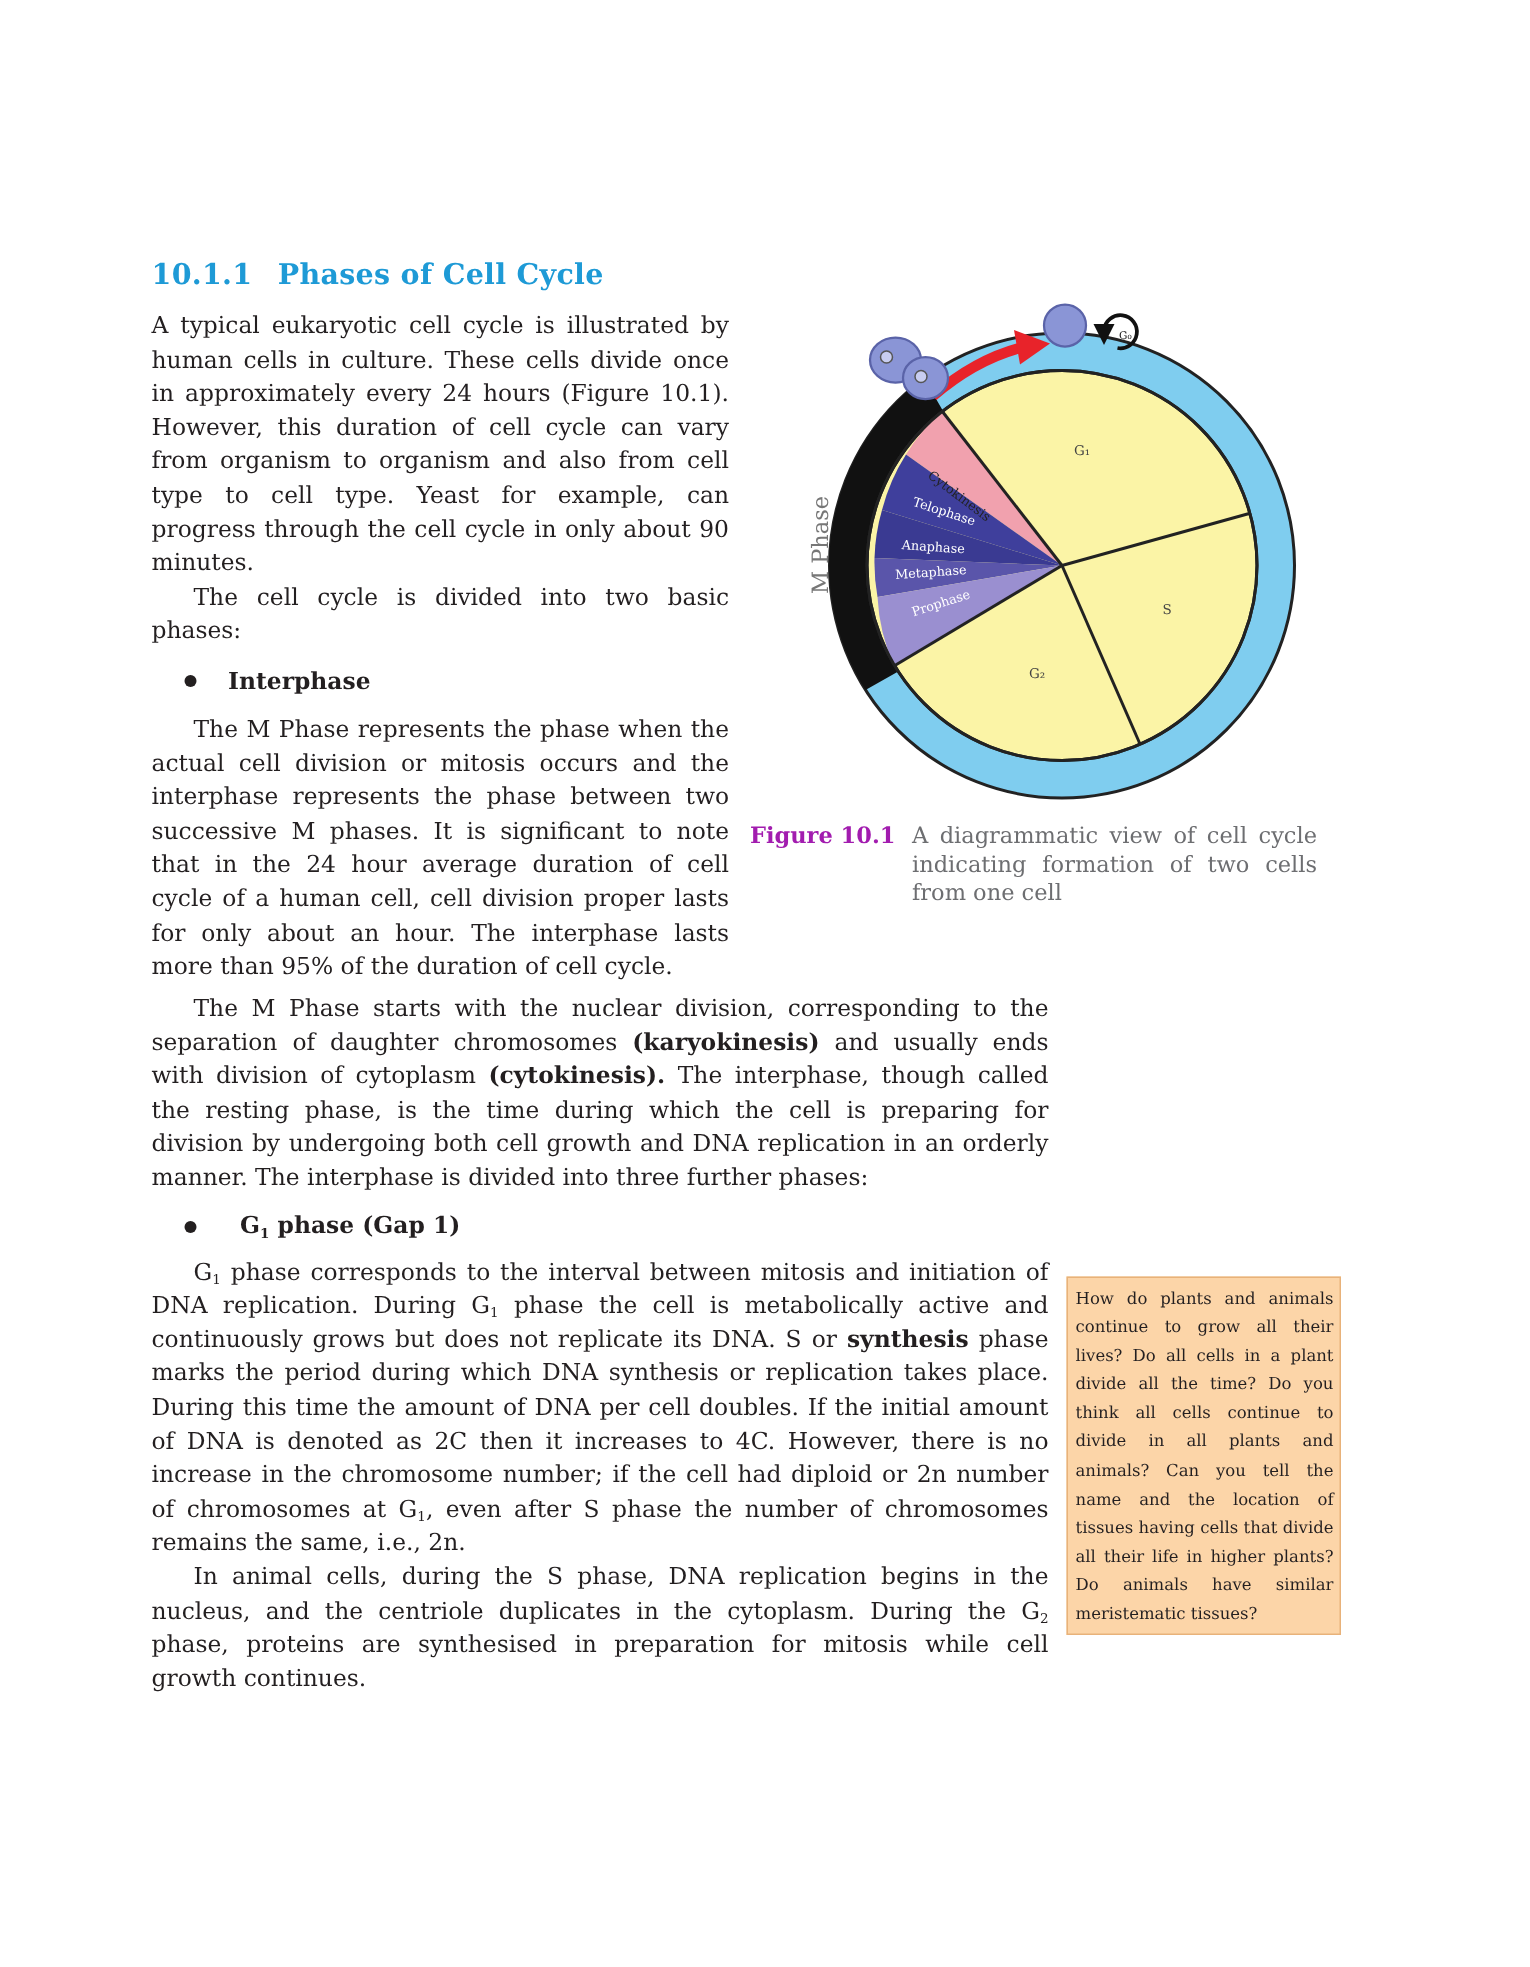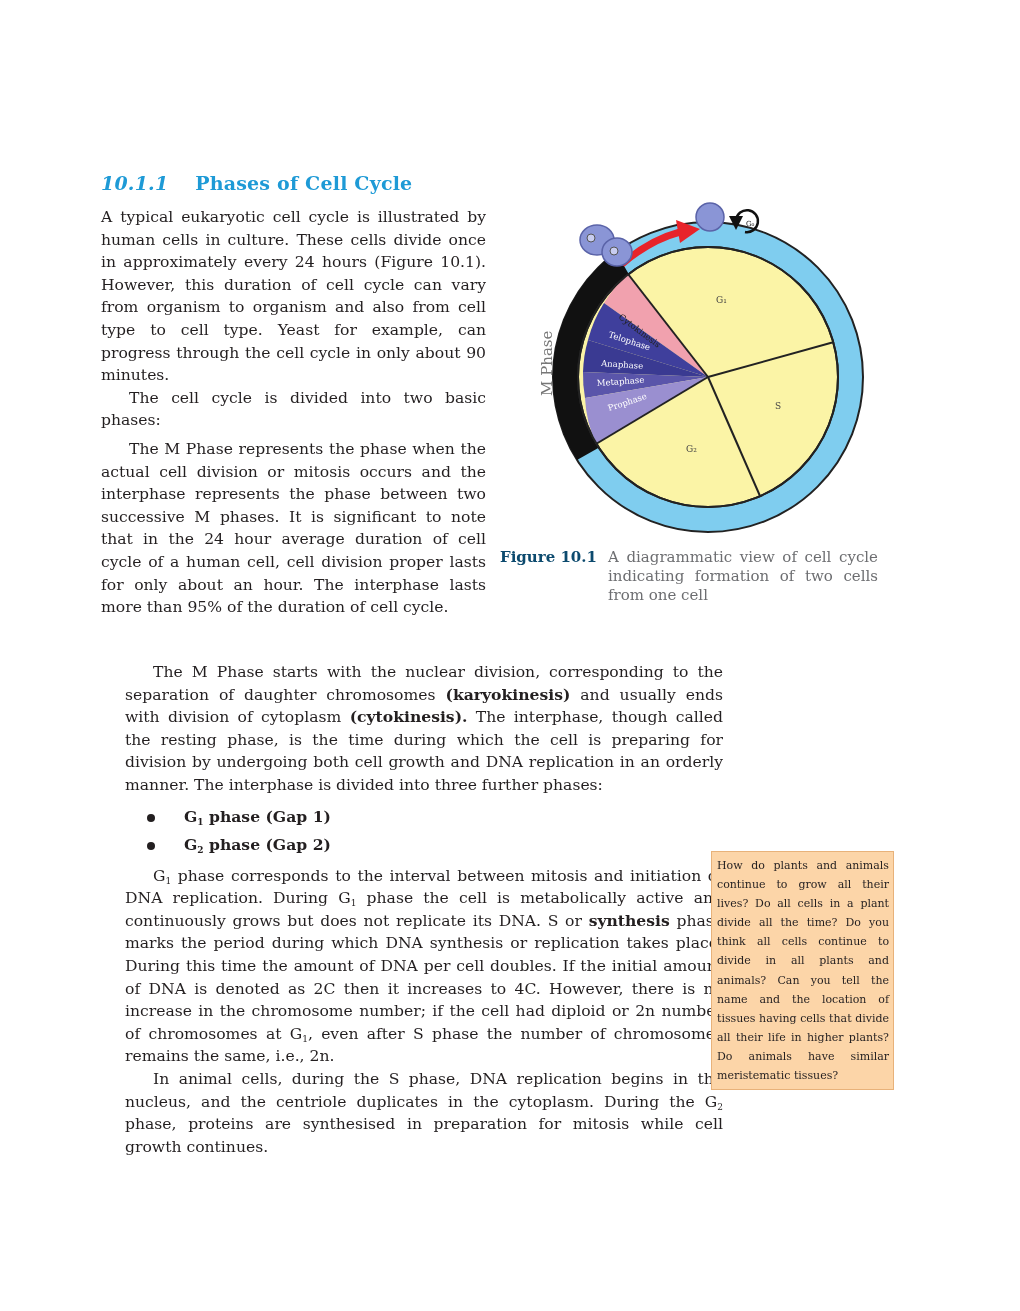--- a/index.html
+++ b/index.html
@@ -1,54 +1,55 @@
 <!DOCTYPE html>
 <html><head>
 <meta charset="utf-8">
 <style>
   html, body { margin: 0; padding: 0; background: #ffffff; }
   body { width: 1020px; height: 1311px; position: relative; overflow: hidden;
          font-family: "DejaVu Serif", "Liberation Serif", serif; color: #231f20; }
   .heading { position: absolute; left: 101px; top: 172px; font-size: 19px; font-weight: bold;
              color: #1e9ad6; letter-spacing: 0.2px; margin: 0; white-space: nowrap; }
-  .heading .num { margin-right: 20px; font-style: italic; }
+  .heading .num { margin-right: 10px; }
   .col { position: absolute; font-size: 15.6px; line-height: 22.6px; text-align: justify; }
   .col p { margin: 0; }
   .indent { text-indent: 28px; }
   .col-narrow { left: 101px; top: 206px; width: 385px; }
-  .col-wide { left: 101px; top: 661px; width: 598px; margin-left: 24px; }
+  .col-wide { left: 101px; top: 661px; width: 598px; }
   ul.bul { list-style: none; margin: 6px 0 6px 0; padding: 0; }
   ul.bul li { position: relative; padding-left: 51px; font-weight: bold; line-height: 31px; font-size: 15.6px; }
   ul.bul li::before { content: ""; position: absolute; left: 22px; top: 12px; width: 8px; height: 8px;
                        border-radius: 50%; background: #231f20; }
   ul.bul2 li { padding-left: 59px; line-height: 28px; }
   ul.bul2 li::before { left: 22px; top: 11px; }
   b.kw { font-weight: bold; }
   sub { font-size: 9px; vertical-align: -3px; line-height: 0; }
   .figure { position: absolute; left: 520px; top: 200px; width: 360px; height: 340px; }
   .caption { position: absolute; left: 500px; top: 548px; width: 382px; font-size: 15px;
              line-height: 19px; color: #6d6e71; }
-  .caption .lbl { font-weight: bold; color: #0c4a6e; display: inline-block; width: 108px; vertical-align: top; }
+  .caption .lbl { font-weight: bold; color: #a21caf; display: inline-block; width: 108px; vertical-align: top; }
   .caption .txt { display: inline-block; width: 270px; vertical-align: top; text-align: justify; }
   .sidebox { position: absolute; left: 711px; top: 851px; width: 172px; padding: 4px 4px 4px 5px;
              background: #fcd5a8; border: 1px solid #e8b27a; font-size: 11px; line-height: 19.1px;
              text-align: justify; color: #231f20; }
 </style>
 </head>
 <body>
 
 <h2 class="heading">
   <span class="num">10.1.1</span>
   <span>Phases of Cell Cycle</span>
 </h2>
 
 <div class="col col-narrow">
   <p>A typical eukaryotic cell cycle is illustrated by human cells in culture. These cells divide once in approximately every 24 hours (Figure 10.1). However, this duration of cell cycle can vary from organism to organism and also from cell type to cell type. Yeast for example, can progress through the cell cycle in only about 90 minutes.</p>
   <p class="indent">The cell cycle is divided into two basic phases:</p>
   <ul class="bul">
+    <li>Interphase</li>
   </ul>
   <p class="indent">The M Phase represents the phase when the actual cell division or mitosis occurs and the interphase represents the phase between two successive M phases. It is significant to note that in the 24 hour average duration of cell cycle of a human cell, cell division proper lasts for only about an hour. The interphase lasts more than 95% of the duration of cell cycle.</p>
 </div>
 
 <div class="figure">
   <svg width="360" height="340" viewBox="520 200 360 340" xmlns="http://www.w3.org/2000/svg">
 
     <circle cx="708" cy="377" r="155" fill="#7fcdef" stroke="#222" stroke-width="2"></circle>
 
     <path d="M 616 252 A 155 155 0 0 0 577 460 L 600 447 A 130 130 0 0 1 631 278 Z" fill="#111"></path>
@@ -93,19 +94,18 @@
 </div>
 
 <div class="caption">
   <span class="lbl">Figure 10.1</span><span class="txt">A diagrammatic view of cell cycle indicating formation of two cells from one cell</span>
 </div>
 
 <div class="col col-wide">
   <p class="indent"><span>The M Phase starts with the nuclear division, corresponding to the separation of daughter chromosomes </span><b class="kw">(karyokinesis)</b><span> and usually ends with division of cytoplasm </span><b class="kw">(cytokinesis).</b><span> The interphase, though  called the resting phase,  is the time during which the cell is preparing for division by undergoing both cell growth and DNA replication in an orderly manner. The interphase is divided into three further phases:</span></p>
   <ul class="bul bul2">
     <li><span>G</span><sub>1</sub><span> phase (Gap 1)</span></li>
-    <li><span>G</span><sub>2</sub><span> phase (Gap 2)</span></li>
   </ul>
   <p class="indent"><span>G</span><sub>1</sub><span> phase corresponds to the interval between mitosis and initiation of DNA replication. During G</span><sub>1</sub><span> phase the cell is metabolically active and continuously grows but does not replicate its DNA. S or </span><b class="kw">synthesis</b><span> phase marks the period during which DNA synthesis or replication takes place. During this time the amount of DNA per cell doubles. If the initial amount of DNA is denoted as 2C then it increases to 4C. However, there is no increase in the chromosome number; if the cell had diploid or 2n number of chromosomes at G</span><sub>1</sub><span>, even after S phase the number of chromosomes remains the same, i.e., 2n.</span></p>
   <p class="indent"><span>In animal cells, during the S phase, DNA replication begins in the nucleus, and the centriole duplicates in the cytoplasm. During the G</span><sub>2</sub><span> phase, proteins are synthesised in preparation for mitosis while cell growth continues.</span></p>
 </div>
 
 <div class="sidebox">How do plants and animals continue to grow all their lives? Do all cells in a plant divide all the time? Do you think all cells continue to divide in all plants and animals? Can you tell the name and the location of tissues having cells that divide all their life in higher plants? Do animals have similar meristematic tissues?</div>
 
 </body></html>

